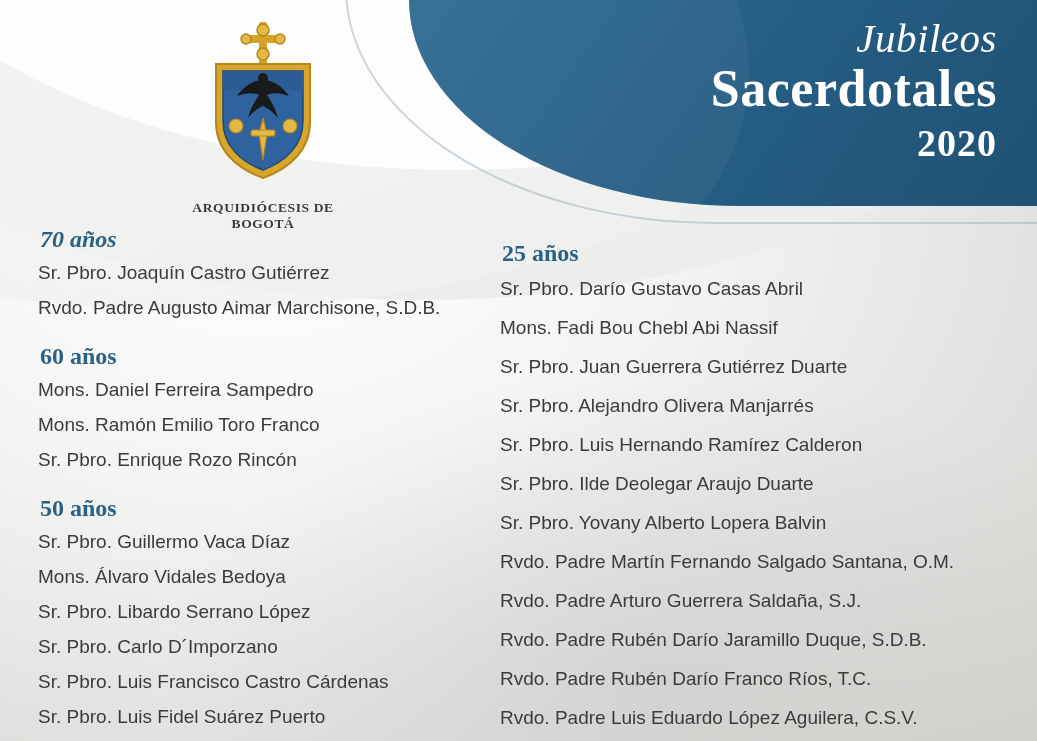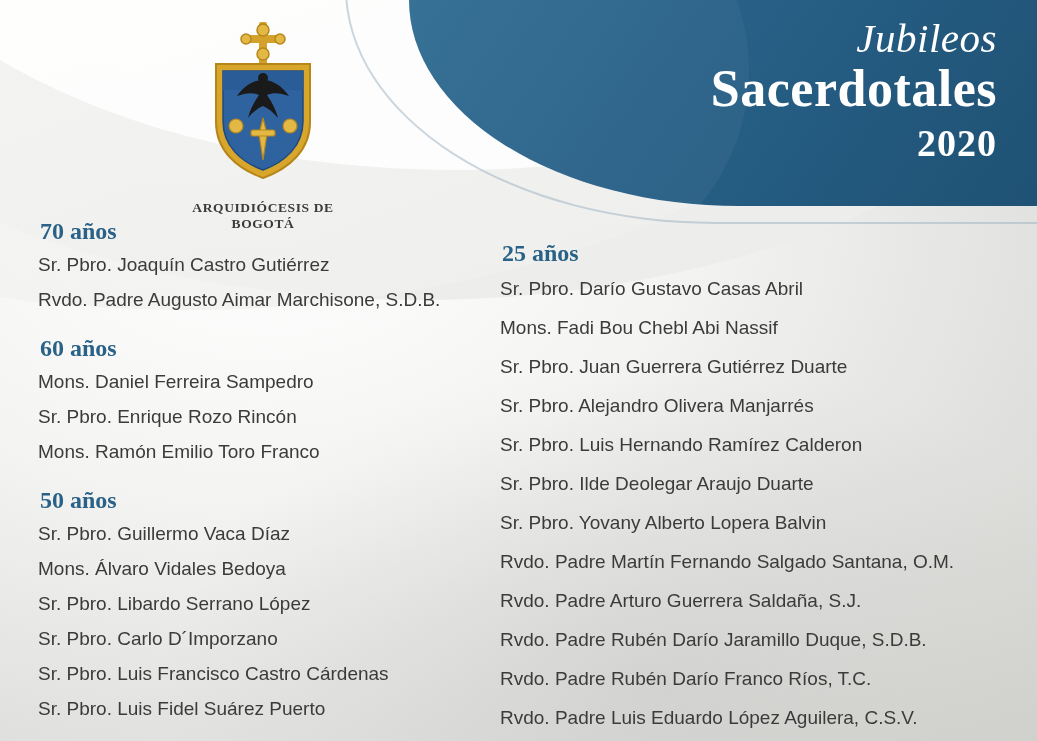--- a/index.html
+++ b/index.html
@@ -154,21 +154,21 @@
   .col-right { left: 500px; width: 530px; top: 240px; }
 
   .group-heading {
     font-family: "Liberation Serif", serif;
     font-weight: bold;
     font-size: 24px;
     color: #2a6287;
     margin: 0 0 2px 2px;
   }
   .col-left .group-heading { margin-top: 18px; }
-  .col-left .group-heading.first { margin-top: 4px; }
+  .col-left .group-heading.first { margin-top: 12px; font-style: italic; }
 
   .name {
     font-family: "Liberation Sans", sans-serif;
     font-size: 19px;
     line-height: 35px;
     color: #3b3b39;
     white-space: nowrap;
   }
   .col-right .name { line-height: 39px; }
 </style>
@@ -228,22 +228,22 @@
 
     <div>
       <div class="group-heading first">70 años</div>
       <div class="name">Sr. Pbro. Joaquín Castro Gutiérrez</div>
       <div class="name">Rvdo. Padre Augusto Aimar Marchisone, S.D.B.</div>
     </div>
 
     <div>
       <div class="group-heading">60 años</div>
       <div class="name">Mons. Daniel Ferreira Sampedro</div>
+      <div class="name">Mons. Ramón Emilio Toro Franco</div>
       <div class="name">Sr. Pbro. Enrique Rozo Rincón</div>
-      <div class="name">Mons. Ramón Emilio Toro Franco</div>
     </div>
 
     <div>
       <div class="group-heading">50 años</div>
       <div class="name">Sr. Pbro. Guillermo Vaca Díaz</div>
       <div class="name">Mons. Álvaro Vidales Bedoya</div>
       <div class="name">Sr. Pbro. Libardo Serrano López</div>
       <div class="name">Sr. Pbro. Carlo D´Imporzano</div>
       <div class="name">Sr. Pbro. Luis Francisco Castro Cárdenas</div>
       <div class="name">Sr. Pbro. Luis Fidel Suárez Puerto</div>

